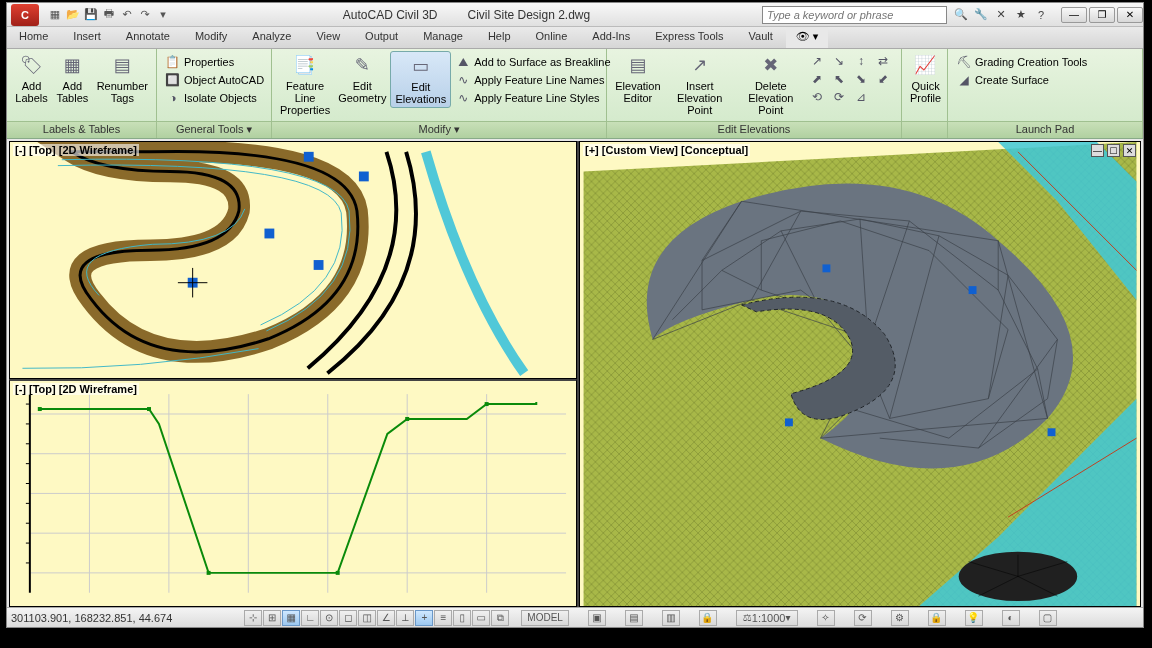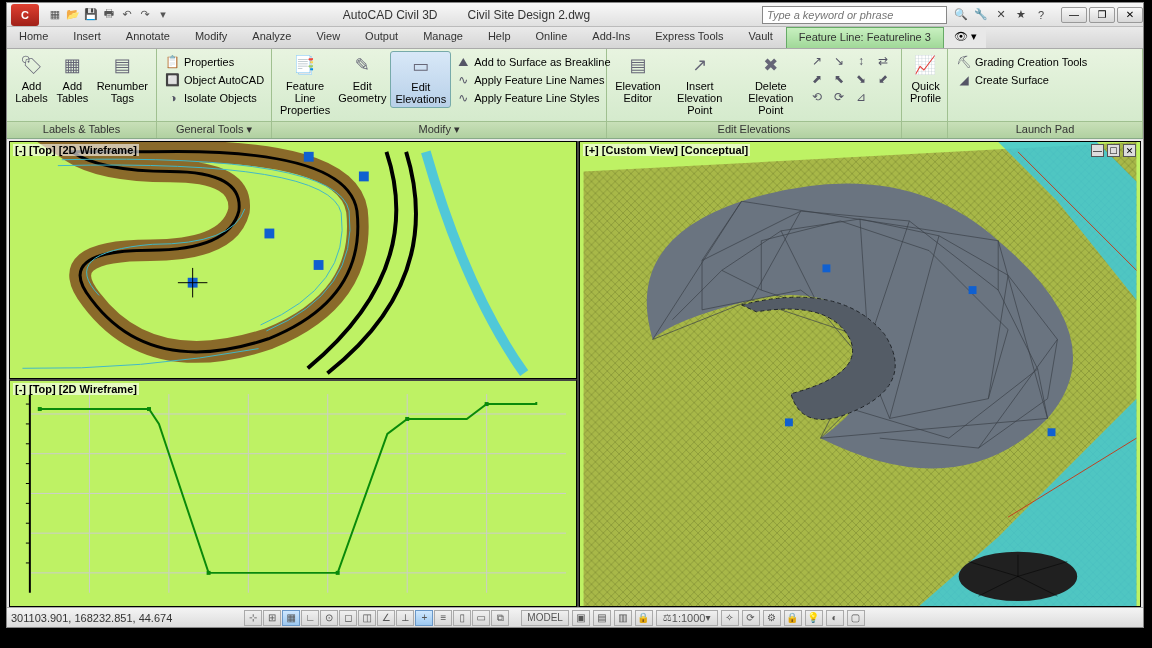--- a/index.html
+++ b/index.html
@@ -37,39 +37,39 @@
 .small-row { display:flex; align-items:center; gap:3px; padding:1px 2px; cursor:pointer; white-space:nowrap; }
 .small-icn { width:16px; height:16px; display:flex; align-items:center; justify-content:center; color:#556; font-size:12px; }
 .vstack { display:flex; flex-direction:column; gap:0; padding:2px; }
 .tool-grid { display:grid; grid-template-columns:repeat(4,20px); gap:2px; padding:2px; }
 .tool-grid .small-icn { cursor:pointer; }
 
 
 .vp-area { position:absolute; top:138px; left:2px; right:2px; bottom:20px; background:#222; display:flex; }
 .vp-left { width:570px; display:flex; flex-direction:column; border-right:2px solid #444; }
 .vp-right { flex:1; position:relative; background:#fff; }
-.vp { position:relative; background:#bef264; border:1px solid #000; }
+.vp { position:relative; background:#fef9c3; border:1px solid #000; }
 .vp-top { flex:1.05; }
 .vp-bot { flex:1; border-top:2px solid #444; }
 .vp-label { position:absolute; top:2px; left:3px; font-size:11px; font-weight:bold; color:#000; z-index:5; background:rgba(255,255,255,0.6); padding:0 2px;}
 .vp-ctrls { position:absolute; top:2px; right:4px; display:flex; gap:3px; z-index:5; }
 .vp-cbtn { width:13px; height:13px; border:1px solid #555; background:#ddd; font-size:9px; display:flex; align-items:center; justify-content:center; cursor:pointer; }
 
 
 svg.draw { position:absolute; top:0; left:0; width:100%; height:100%; }
 .grip { fill:#1060d0; }
 .viewcube { position:absolute; top:40px; right:18px; width:58px; height:58px; background:rgba(220,220,220,0.7); border:1px solid #aaa; transform:rotate(8deg); font-size:8px; display:flex; align-items:center; justify-content:center; color:#777; cursor:pointer; }
 
 
 .statusbar { position:absolute; bottom:0; left:0; right:0; height:20px; background:linear-gradient(#f4f4f4,#dcdcdc); border-top:1px solid #aaa; display:flex; align-items:center; padding:0 4px; font-size:11px; color:#333; }
 .status-left { flex:0 0 auto; padding-right:12px; }
 .status-mid { display:flex; gap:1px; margin-left:auto; }
 .status-btn { width:18px; height:16px; border:1px solid #aaa; background:linear-gradient(#f0f0f0,#d8d8d8); display:flex; align-items:center; justify-content:center; font-size:10px; cursor:pointer; color:#555; }
 .status-btn.on { background:linear-gradient(#cfe8ff,#9cc8f0); border-color:#6a98c8; }
-.status-right { display:flex; align-items:flex-end; gap:3px; margin-left:12px; }
+.status-right { display:flex; align-items:flex-end; gap:19px; margin-left:12px; }
 .scale-box { padding:0 6px; }
 </style>
 </head>
 <body>
 
 <div class="window">
 
   <div class="titlebar">
     <div class="app-icon">
         <span>C</span>
@@ -109,21 +109,20 @@
     <span class="menu-tab">Modify</span>
     <span class="menu-tab">Analyze</span>
     <span class="menu-tab">View</span>
     <span class="menu-tab">Output</span>
     <span class="menu-tab">Manage</span>
     <span class="menu-tab">Help</span>
     <span class="menu-tab">Online</span>
     <span class="menu-tab">Add-Ins</span>
     <span class="menu-tab">Express Tools</span>
     <span class="menu-tab">Vault</span>
-    <span class="menu-tab ctx">Feature Line: Featureline 3</span>
     <span class="ctx-arrow">👁 ▾</span>
   </div>
 
   <div class="ribbon">
 
     <div class="panel" style="width:150px">
       <div class="panel-body">
         <div class="big-btn">
             <div class="big-icn">🏷</div>
             <span>Add Labels</span>

